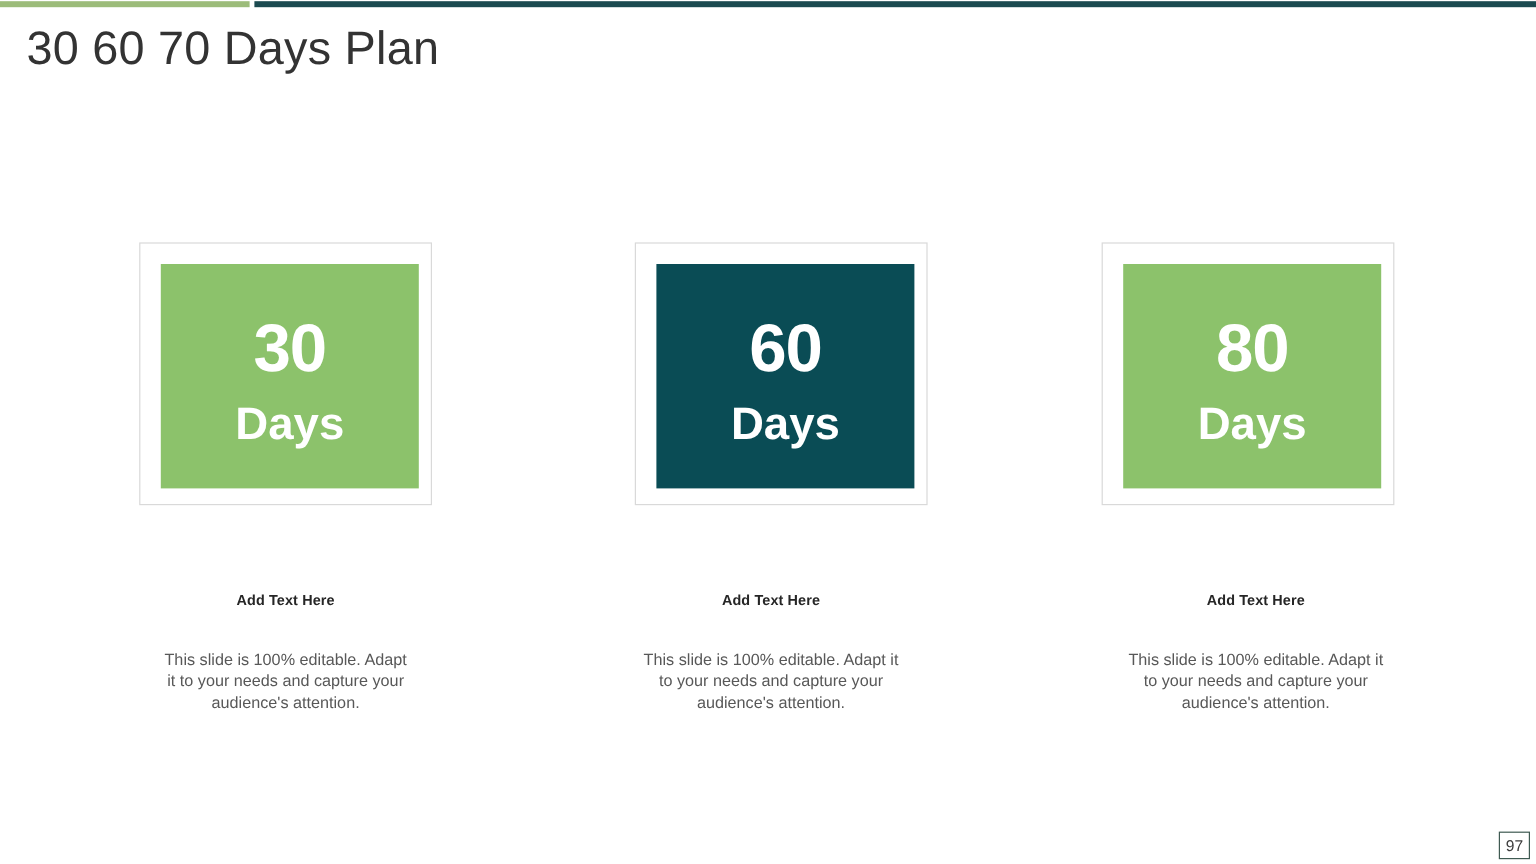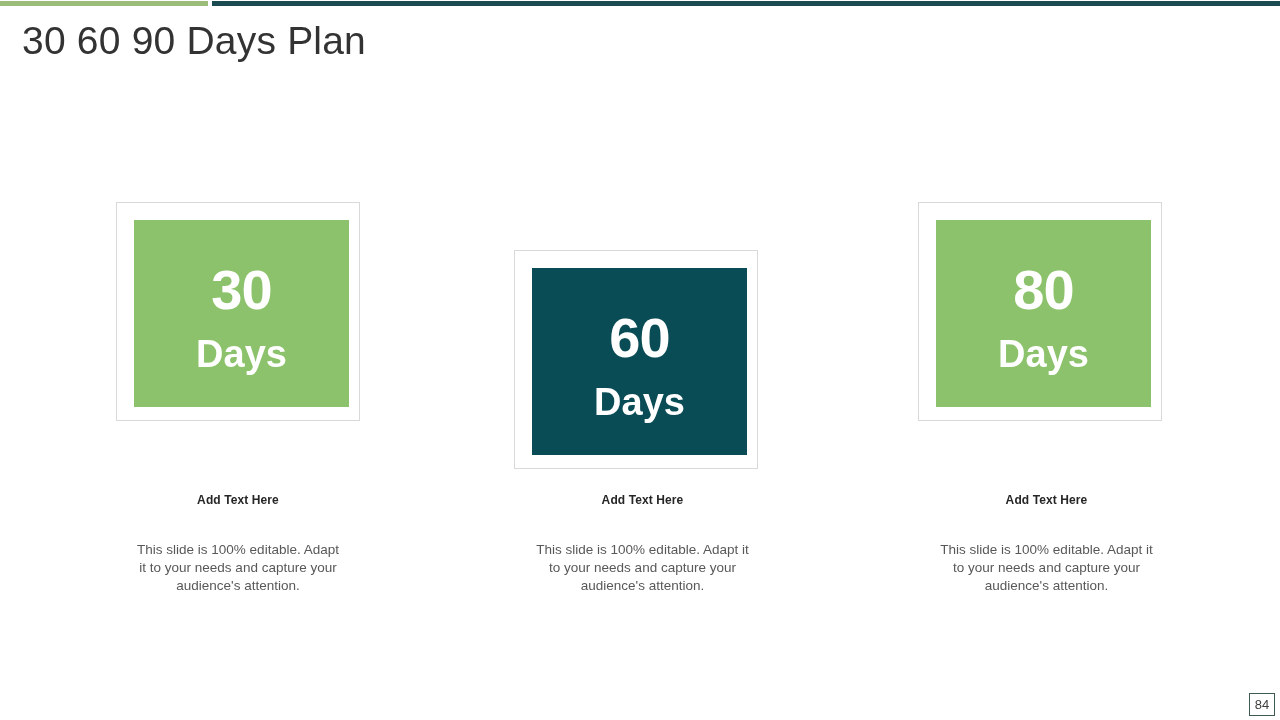--- a/index.html
+++ b/index.html
@@ -57,21 +57,21 @@
   .card {
     position: absolute;
     top: 0;
     width: 244px;
     height: 219px;
     border: 1px solid #d9d9d9;
     background: #ffffff;
     box-sizing: border-box;
   }
   .card-1 { left: 116px; }
-  .card-2 { left: 514px; margin-top: 48px; }
+  .card-2 { left: 529px; }
   .card-3 { left: 918px; }
 
   .card-inner {
     position: absolute;
     left: 17px;
     top: 17px;
     width: 215px;
     height: 187px;
     display: flex;
     flex-direction: column;
@@ -149,21 +149,21 @@
     background: #ffffff;
     box-sizing: border-box;
   }
 </style>
 </head>
 <body>
 
 <div class="topbar-green"></div>
 <div class="topbar-teal"></div>
 
-<div class="slide-title">30 60 90 Days Plan</div>
+<div class="slide-title">30 60 70 Days Plan</div>
 
 <div class="cards-row">
 
   <div class="card card-1">
     <div class="card-inner green">
       <div class="card-number">30</div>
       <div class="card-unit">Days</div>
     </div>
   </div>
 
@@ -195,13 +195,13 @@
     <div class="caption-body">This slide is 100% editable. Adapt it to your needs and capture your audience's attention.</div>
   </div>
 
   <div class="caption caption-3">
     <div class="caption-title">Add Text Here</div>
     <div class="caption-body">This slide is 100% editable. Adapt it to your needs and capture your audience's attention.</div>
   </div>
 
 </div>
 
-<div class="page-badge">84</div>
+<div class="page-badge">97</div>
 
 </body></html>

